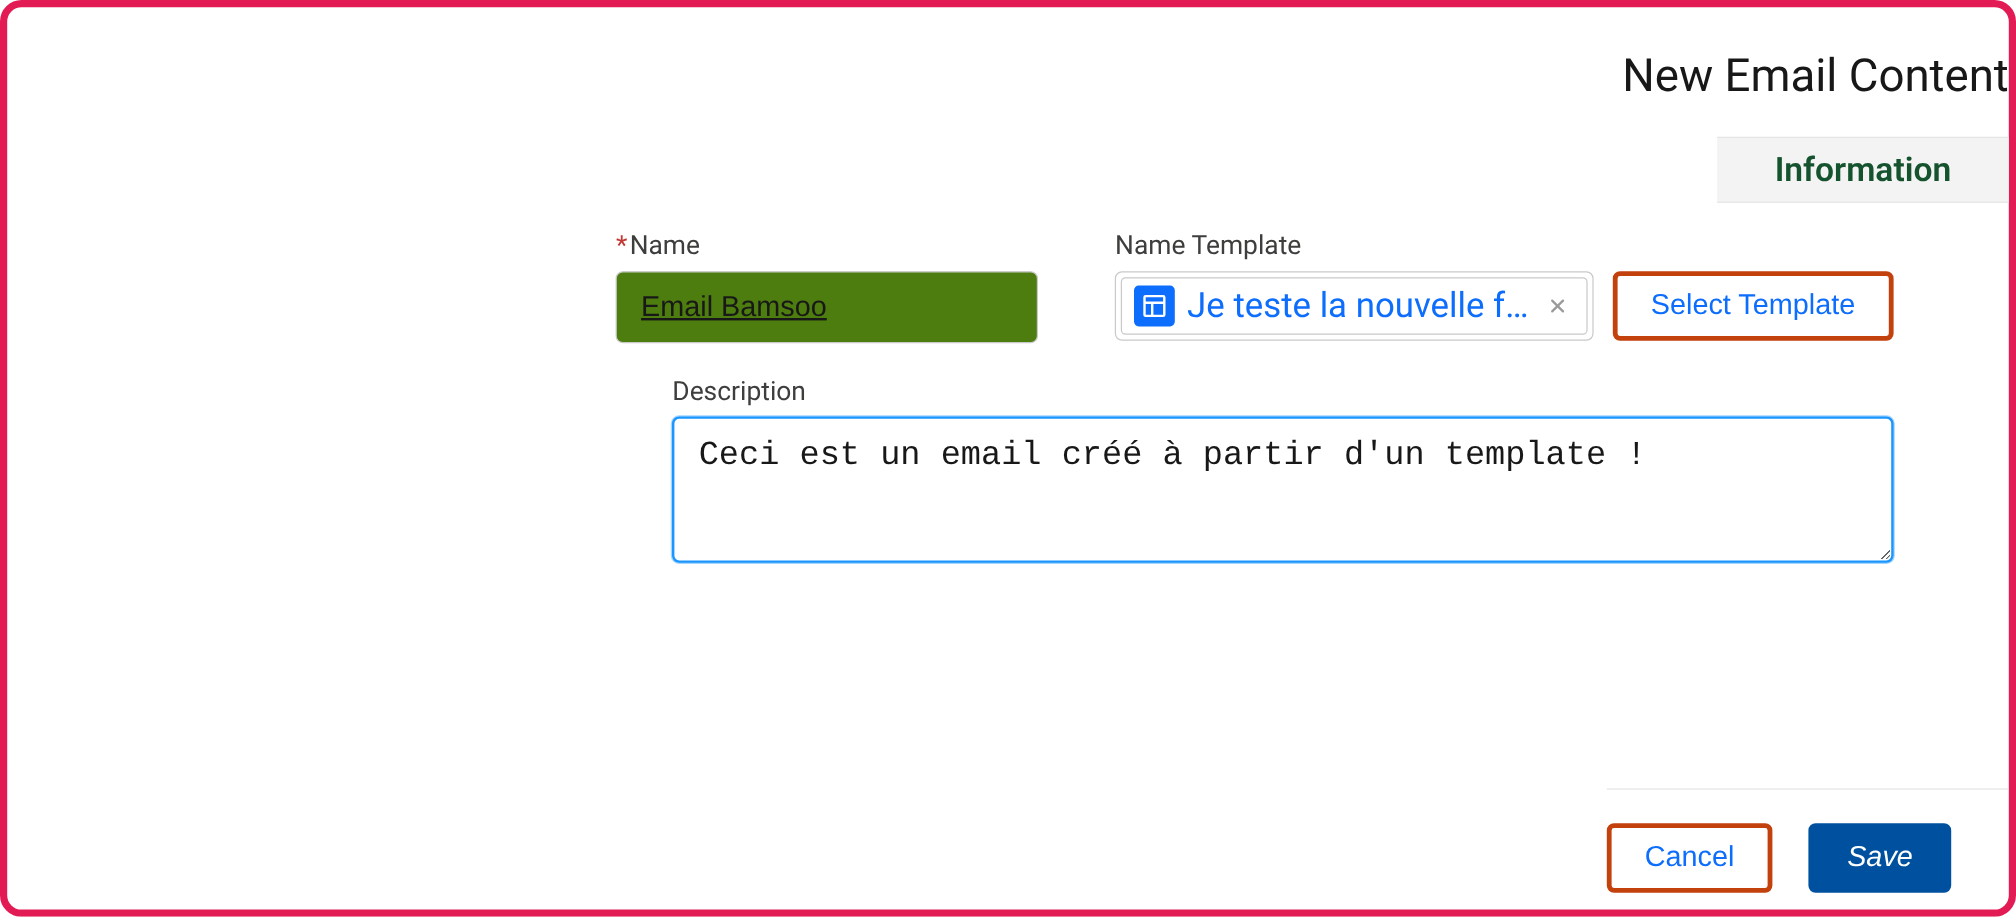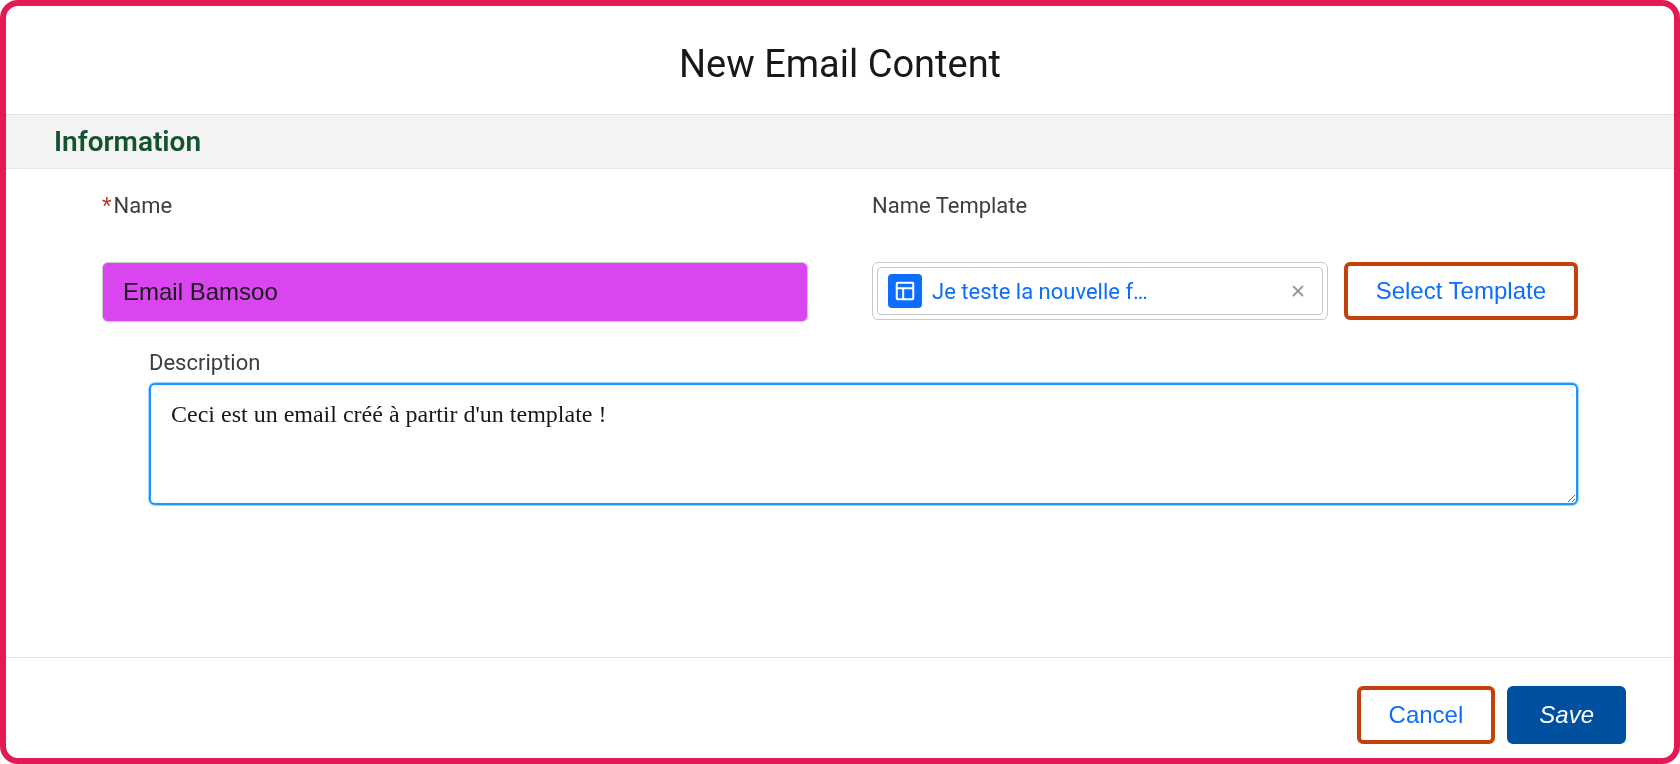--- a/index.html
+++ b/index.html
@@ -12,20 +12,21 @@
   }
   .modal {
     width: 1680px;
     height: 764px;
     border: 6px solid #e31b54;
     border-radius: 18px;
     background: #ffffff;
     display: flex;
     flex-direction: column;
     overflow: hidden;
+    align-items: flex-end;
   }
   .modal-title {
     font-size: 38px;
     font-weight: 400;
     text-align: center;
     padding: 36px 0 28px 0;
     color: #181818;
   }
   .section-header {
     background: #f3f3f3;
@@ -41,37 +42,37 @@
     flex: 1;
   }
   .row {
     display: flex;
     gap: 64px;
   }
   .col {
     flex: 1;
     display: flex;
     flex-direction: column;
-    gap: 36px;
   }
   .field-label {
     font-size: 22px;
     color: #3e3e3c;
     margin-bottom: 8px;
   }
   .req-star { color: #c23934; margin-right: 2px; }
   .text-input {
     height: 60px;
     border: 1px solid #c9c9c9;
     border-radius: 6px;
     font-size: 24px;
     padding: 16px 20px;
     color: #181818;
-    background: #d946ef;
+    background: #4d7c0f;
     outline: none;
+    text-decoration: underline;
   }
   .template-row {
     display: flex;
     gap: 16px;
     align-items: stretch;
   }
   .pill-wrap {
     flex: 1;
     border: 1px solid #c9c9c9;
     border-radius: 6px;
@@ -96,21 +97,21 @@
     border-radius: 4px;
     display: flex;
     align-items: center;
     justify-content: center;
     flex-shrink: 0;
   }
   .pill-icon svg { width: 22px; height: 22px; }
   .pill-text {
     flex: 1;
     color: #0d6dfc;
-    font-size: 22px;
+    font-size: 29px;
     white-space: nowrap;
     overflow: hidden;
     text-overflow: ellipsis;
   }
   .pill-remove {
     width: 28px;
     height: 28px;
     display: flex;
     align-items: center;
     justify-content: center;
@@ -143,35 +144,35 @@
 
   .desc-field {
     margin-top: 28px;
     padding-left: 47px;
   }
   .textarea {
     width: 100%;
     height: 122px;
     border: 2px solid #1b96ff;
     border-radius: 6px;
-    font-size: 24px;
+    font-size: 28px;
     padding: 16px 20px;
-    font-family: Liberation Serif, serif;
+    font-family: Liberation Mono, monospace;
     resize: both;
     box-shadow: 0 0 0 1px rgba(27,150,255,0.4);
     outline: none;
     color: #181818;
   }
 
   .footer {
     border-top: 1px solid #e5e5e5;
     padding: 28px 48px 14px 0;
     display: flex;
     justify-content: flex-end;
-    gap: 12px;
+    gap: 30px;
     margin-top: auto;
   }
 </style>
 </head>
 <body>
 
 <div class="modal">
 
   <div class="modal-title">New Email Content</div>
 

